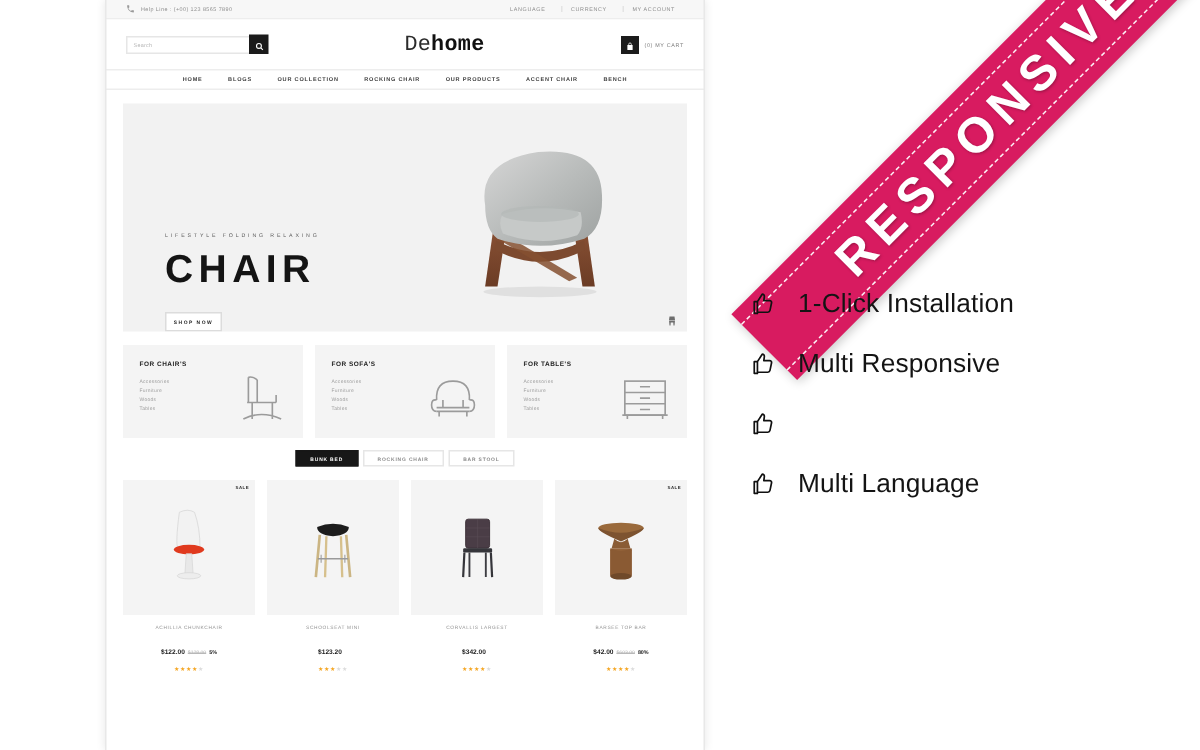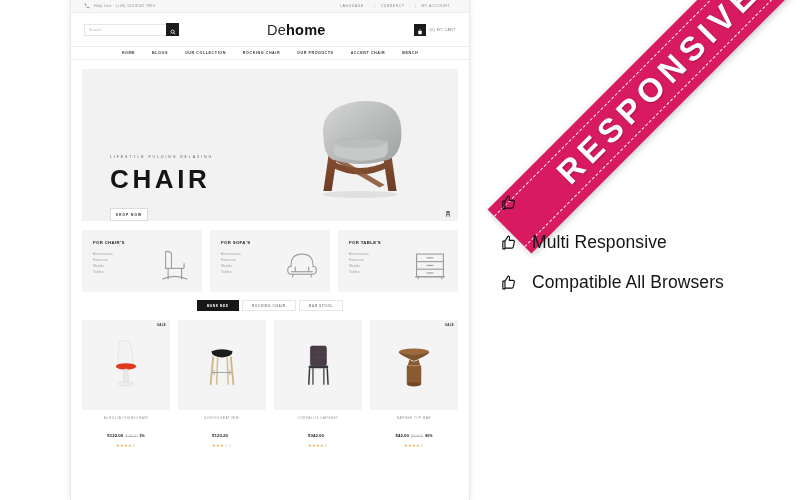--- a/index.html
+++ b/index.html
@@ -32,21 +32,21 @@
   .search-input {
     flex: 1; height: 12px; border: 1px solid #e6e6e6; border-right: none;
     font-size: 3.6px; color: #b4b4b4; padding-left: 4px; display: flex; align-items: center;
     letter-spacing:.2px;
   }
   .search-btn {
     width: 13px; height: 13px; background: #1b1b1b; display: flex;
     align-items: center; justify-content: center; color: #fff;
   }
   .logo-area { flex: 1; display: flex; align-items: center; justify-content: center; }
-  .logo { font-size: 14.5px; color: #2b2b2b; letter-spacing: .2px; font-weight: 300; }
+  .logo { font-size: 14.5px; color: #2b2b2b; letter-spacing: .2px; font-weight: 300; font-family: Liberation Mono, monospace; }
   .logo b { font-weight: 700; color: #111; }
   .cart-area { display: flex; align-items: center; gap: 4px; }
   .cart-btn { width: 12px; height: 12px; background: #1b1b1b; display:flex; align-items:center; justify-content:center; color:#fff;}
   .cart-lbl { font-size: 3.6px; color: #7e7e7e; letter-spacing: .45px; white-space: nowrap; }
 
   .navbar {
     height: 14px; border-top: 1px solid #ededed; border-bottom: 1px solid #ededed;
     display: flex; align-items: center; justify-content: center; gap: 17px; background: #fff;
   }
   .navbar a { font-size: 3.7px; color: #3a3a3a; letter-spacing: .55px; text-decoration: none; white-space: nowrap; font-weight: 700;}
@@ -396,35 +396,44 @@
     </div>
 
     <div id="features">
       <div class="feat">
         <span class="feat-ico">
           <svg width="17" height="17" viewBox="0 0 24 24" fill="none" stroke="#111" stroke-width="1.6" stroke-linejoin="round">
               <path d="M7 21V10l4.5-7c1.3 0 2.2 1 2 2.3L13 9h5.5c1.2 0 2 1 1.8 2.1l-1.5 7.2c-.2 1-1 1.7-2 1.7H7z"></path>
               <path d="M7 10H4v11h3"></path>
             </svg>
         </span>
+        <span class="feat-lbl">1-Click Installation</span>
       </div>
       <div class="feat">
         <span class="feat-ico">
           <svg width="17" height="17" viewBox="0 0 24 24" fill="none" stroke="#111" stroke-width="1.6" stroke-linejoin="round">
               <path d="M7 21V10l4.5-7c1.3 0 2.2 1 2 2.3L13 9h5.5c1.2 0 2 1 1.8 2.1l-1.5 7.2c-.2 1-1 1.7-2 1.7H7z"></path>
               <path d="M7 10H4v11h3"></path>
             </svg>
         </span>
         <span class="feat-lbl">Multi Responsive</span>
       </div>
       <div class="feat">
         <span class="feat-ico">
           <svg width="17" height="17" viewBox="0 0 24 24" fill="none" stroke="#111" stroke-width="1.6" stroke-linejoin="round">
               <path d="M7 21V10l4.5-7c1.3 0 2.2 1 2 2.3L13 9h5.5c1.2 0 2 1 1.8 2.1l-1.5 7.2c-.2 1-1 1.7-2 1.7H7z"></path>
               <path d="M7 10H4v11h3"></path>
             </svg>
         </span>
-        <span class="feat-lbl">Compatible All Browsers</span>
+      </div>
+      <div class="feat">
+        <span class="feat-ico">
+          <svg width="17" height="17" viewBox="0 0 24 24" fill="none" stroke="#111" stroke-width="1.6" stroke-linejoin="round">
+              <path d="M7 21V10l4.5-7c1.3 0 2.2 1 2 2.3L13 9h5.5c1.2 0 2 1 1.8 2.1l-1.5 7.2c-.2 1-1 1.7-2 1.7H7z"></path>
+              <path d="M7 10H4v11h3"></path>
+            </svg>
+        </span>
+        <span class="feat-lbl">Multi Language</span>
       </div>
     </div>
 
   </div>
 </div>
 
 </body></html>

